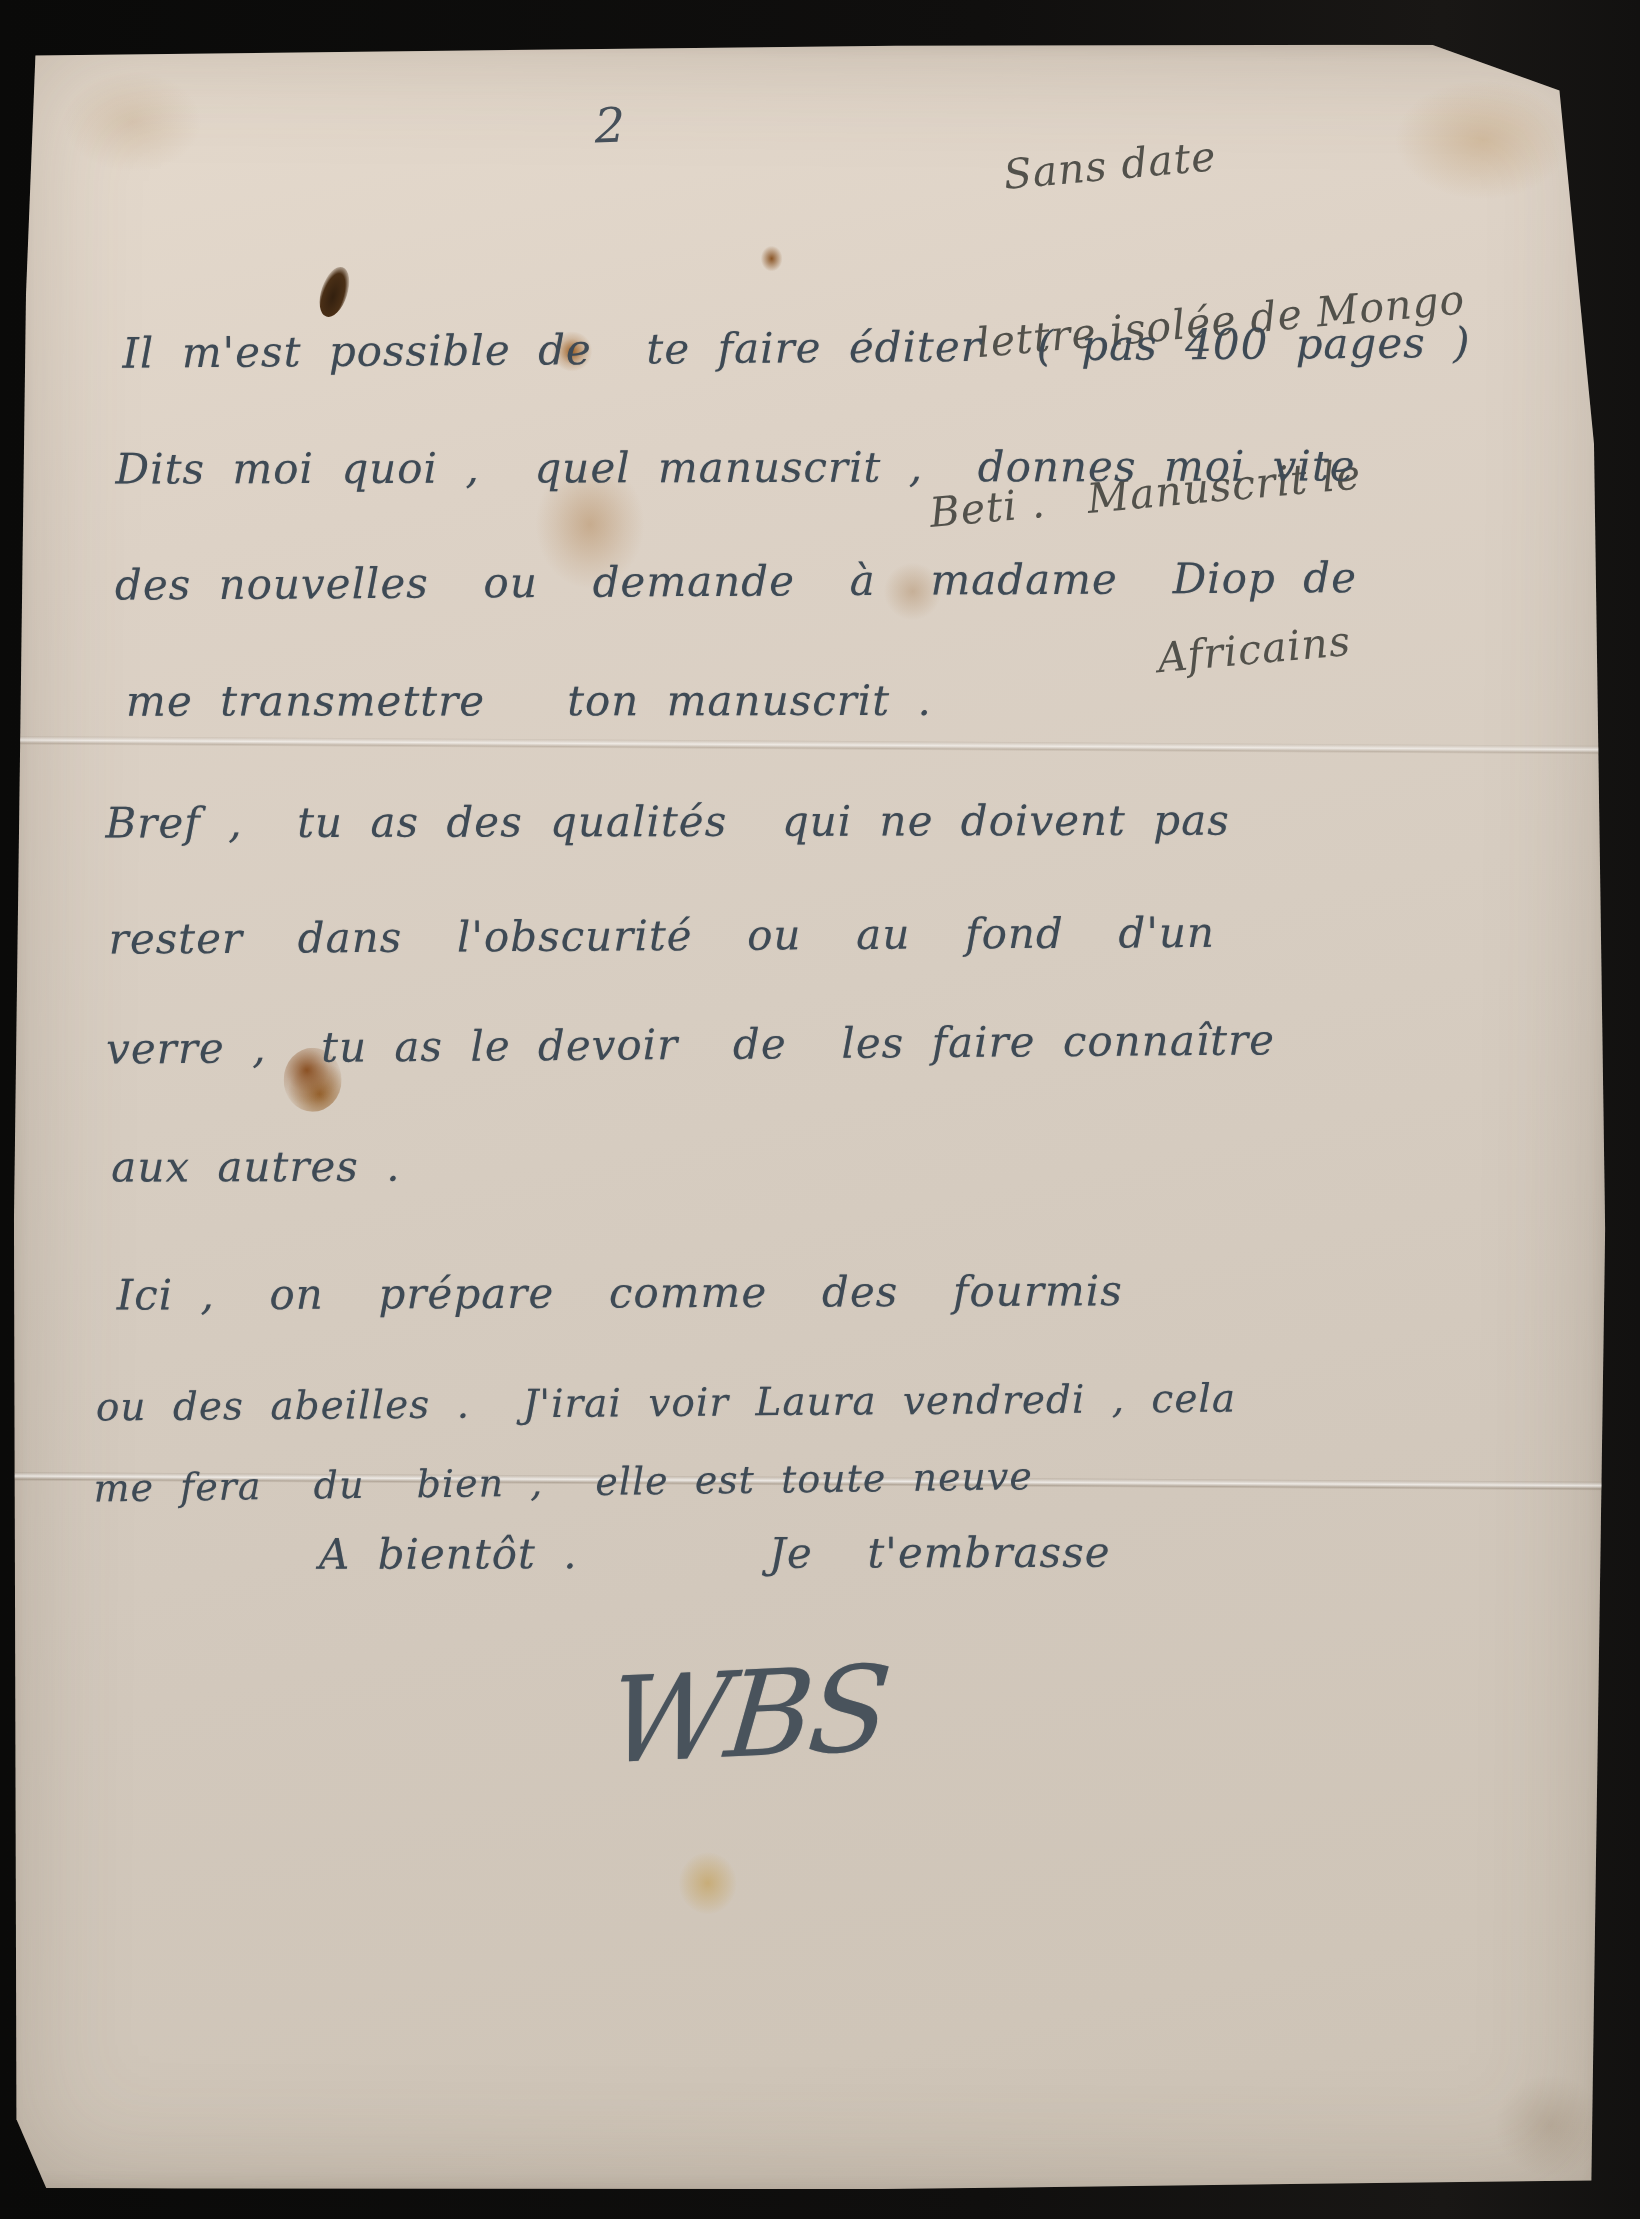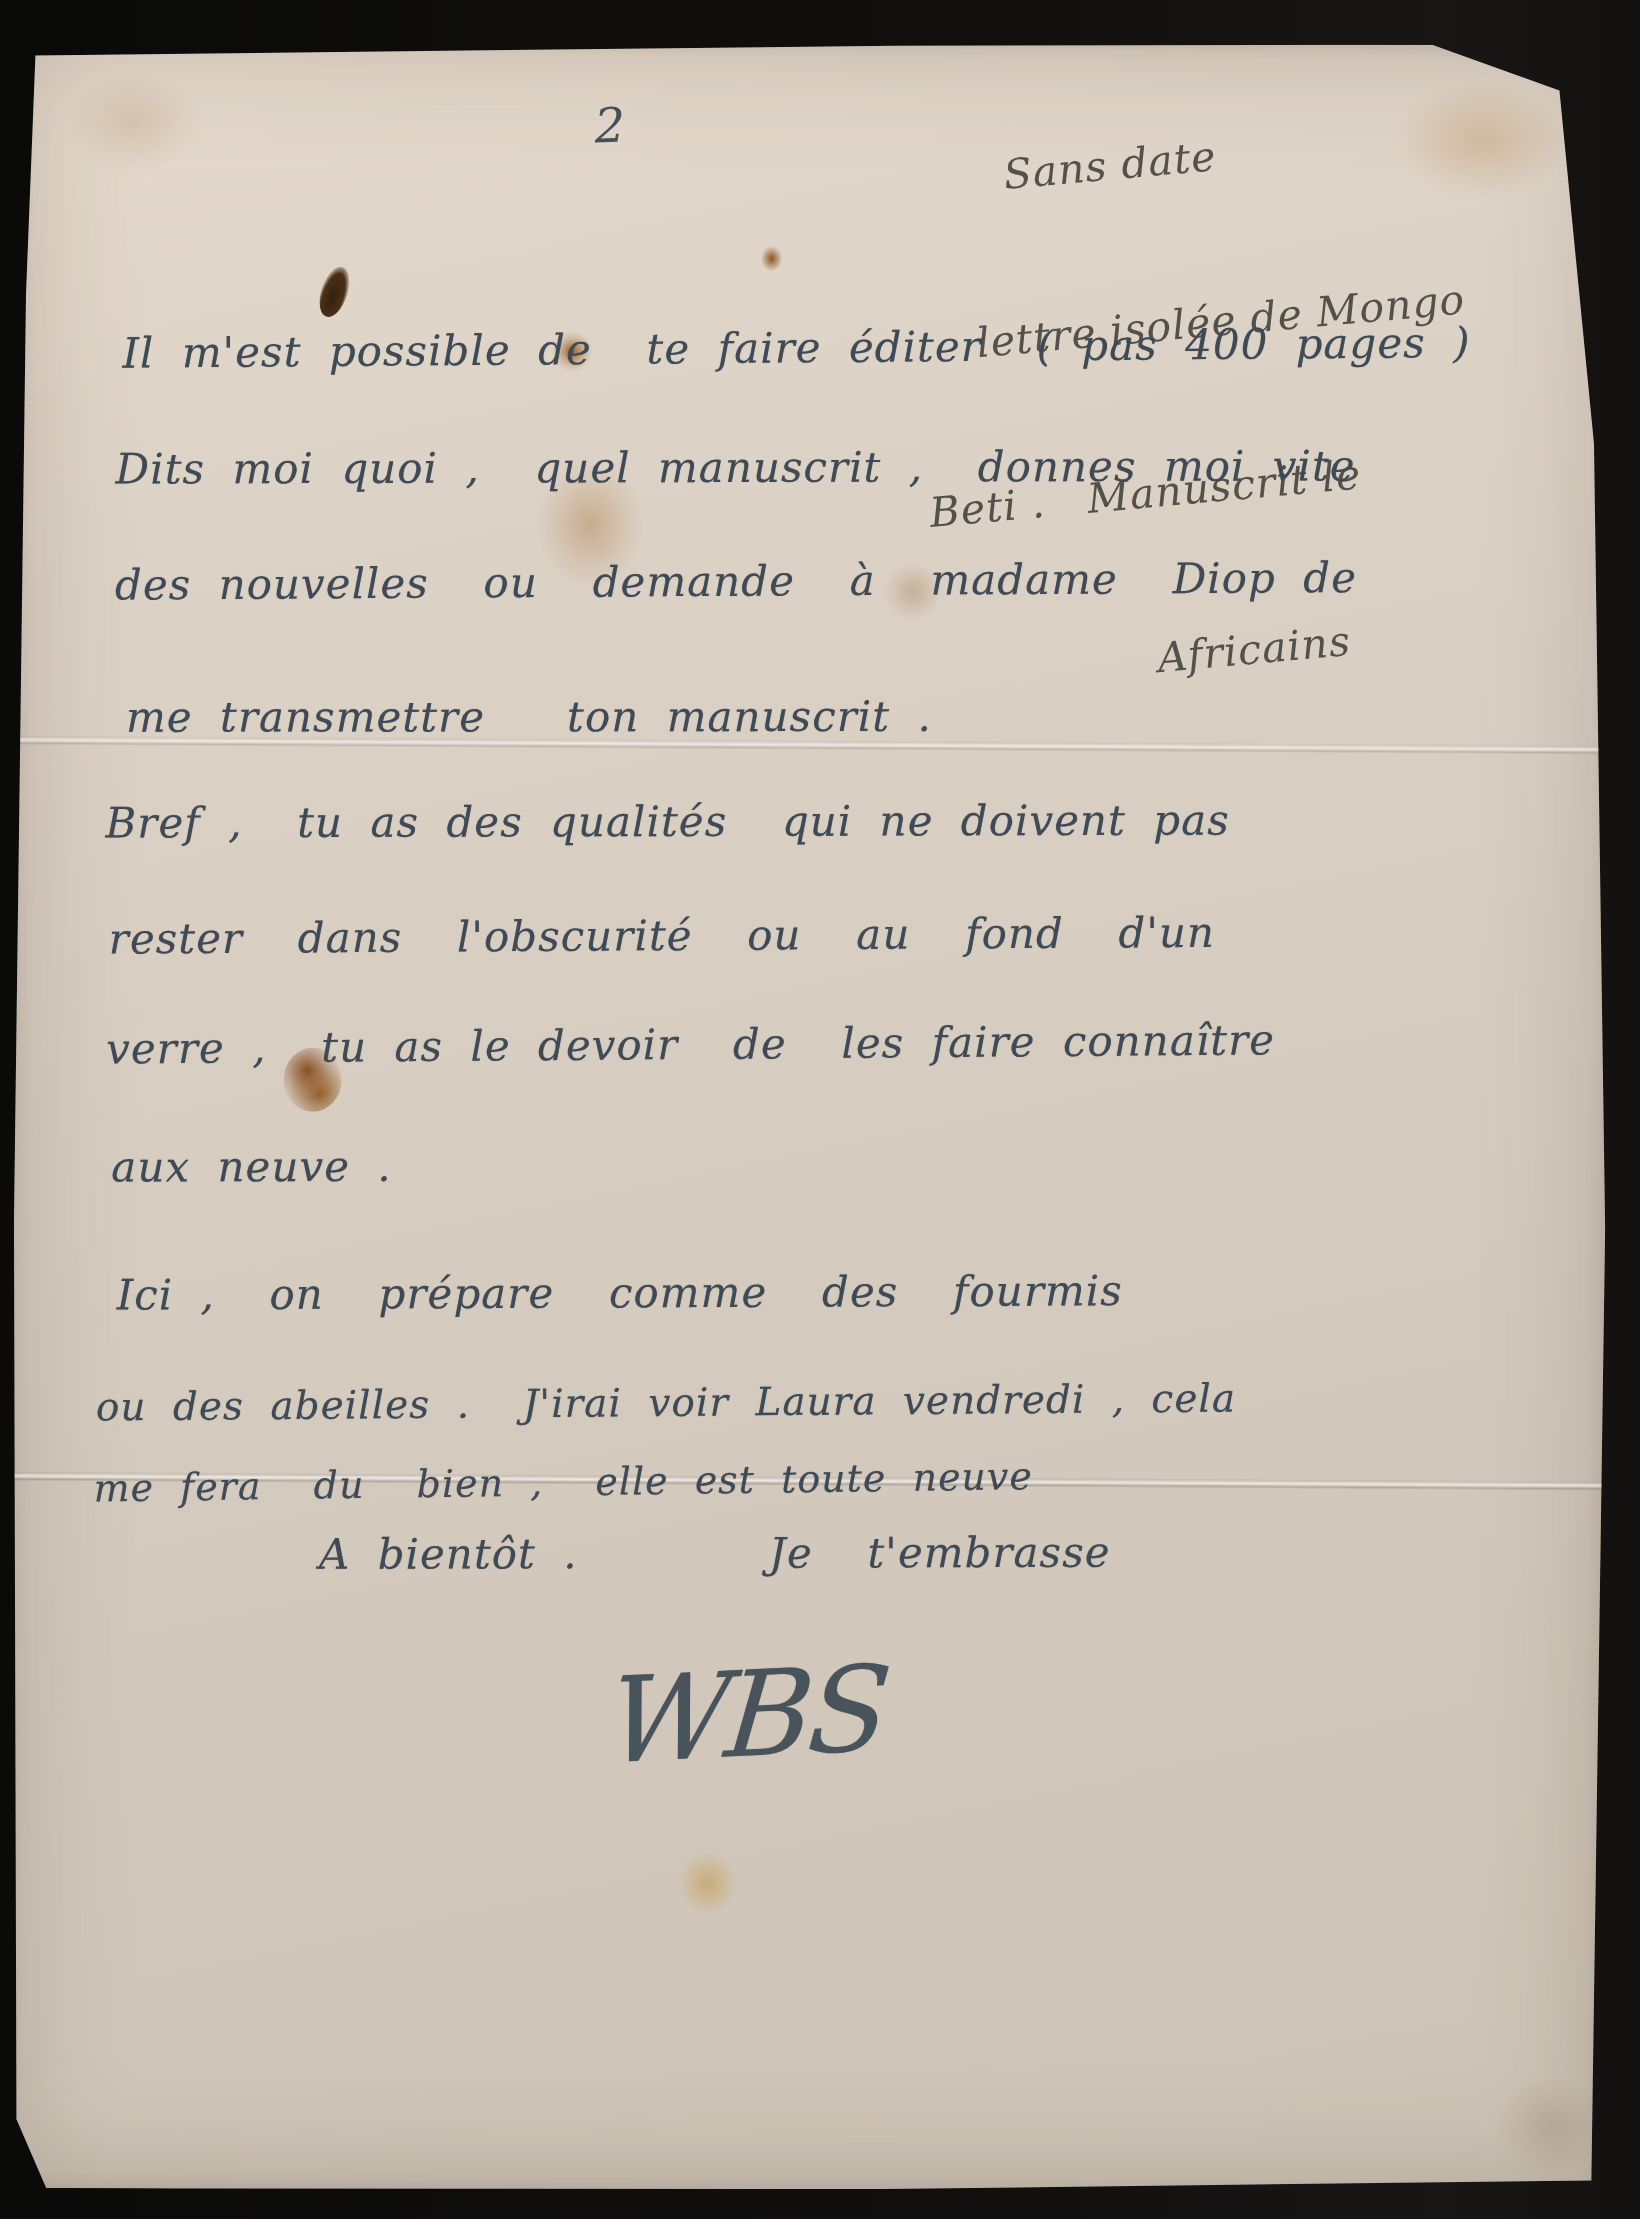--- a/index.html
+++ b/index.html
@@ -47,21 +47,21 @@
   .annotation div{white-space:pre;}
   .a0{margin-left:138px;}
   .a1{margin-left:96px;}
   .a2{margin-left:34px;}
   .a3{margin-left:248px;}
   .bline{font-size:42px;color:var(--ink);letter-spacing:1px;word-spacing:13px;
     text-shadow:0 0 1px rgba(62,74,85,0.45);}
   .bl0{left:106px;top:292px;transform:rotate(-0.8deg);}
   .bl1{left:100px;top:408px;transform:rotate(-0.5deg);}
   .bl2{left:100px;top:524px;transform:rotate(-0.7deg);}
-  .bl3{left:112px;top:640px;transform:rotate(-0.4deg);margin-top:16px;}
+  .bl3{left:112px;top:640px;transform:rotate(-0.4deg);}
   .bl4{left:92px;top:762px;transform:rotate(-0.5deg);}
   .bl5{left:96px;top:878px;transform:rotate(-0.7deg);}
   .bl6{left:94px;top:988px;transform:rotate(-0.8deg);}
   .bl7{left:100px;top:1106px;transform:rotate(-0.5deg);}
   .bl8{left:106px;top:1234px;transform:rotate(-0.6deg);}
   .bl9{left:86px;top:1348px;font-size:39px;transform:rotate(-0.8deg);}
   .bl10{left:84px;top:1430px;font-size:38px;transform:rotate(-1.1deg);}
   .bl11{left:310px;top:1492px;transform:rotate(-0.5deg);}
   .signature{left:608px;top:1612px;font-size:118px;color:var(--ink);
     transform:rotate(-3deg) skewX(-8deg);letter-spacing:-4px;opacity:0.92;
@@ -96,21 +96,21 @@
       <div class="a3">Africains</div>
     </div>
 
     <div class="hand bline bl0">Il m'est possible de  te faire éditer  ( pas 400 pages )</div>
     <div class="hand bline bl1">Dits moi quoi ,  quel manuscrit ,  donnes moi vite</div>
     <div class="hand bline bl2">des nouvelles  ou  demande  à  madame  Diop de</div>
     <div class="hand bline bl3">me transmettre   ton manuscrit .</div>
     <div class="hand bline bl4">Bref ,  tu as des qualités  qui ne doivent pas</div>
     <div class="hand bline bl5">rester  dans  l'obscurité  ou  au  fond  d'un</div>
     <div class="hand bline bl6">verre ,  tu as le devoir  de  les faire connaître</div>
-    <div class="hand bline bl7">aux neuve .</div>
+    <div class="hand bline bl7">aux autres .</div>
     <div class="hand bline bl8">Ici ,  on  prépare  comme  des  fourmis</div>
     <div class="hand bline bl9">ou des abeilles .  J'irai voir Laura vendredi , cela</div>
     <div class="hand bline bl10">me fera  du  bien ,  elle est toute neuve</div>
     <div class="hand bline bl11">A bientôt .       Je  t'embrasse</div>
 
     <div class="hand signature">WBS</div>
 
   </div>
 </div>
 

